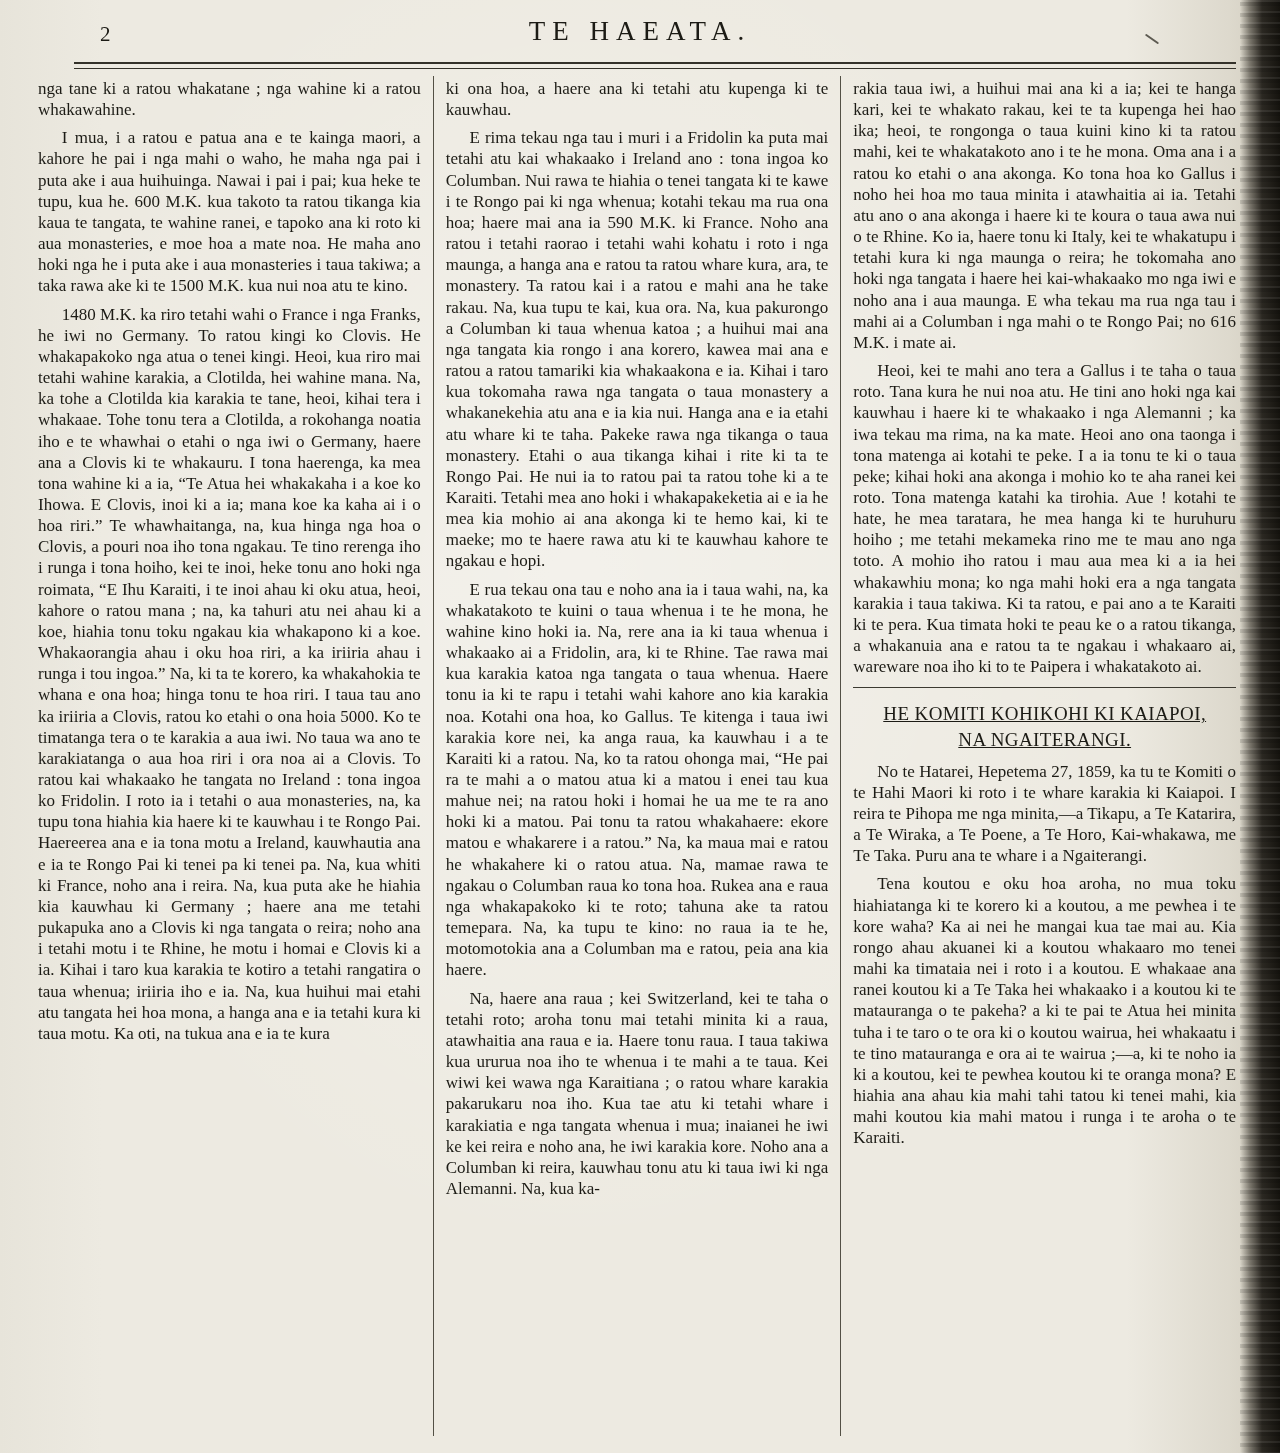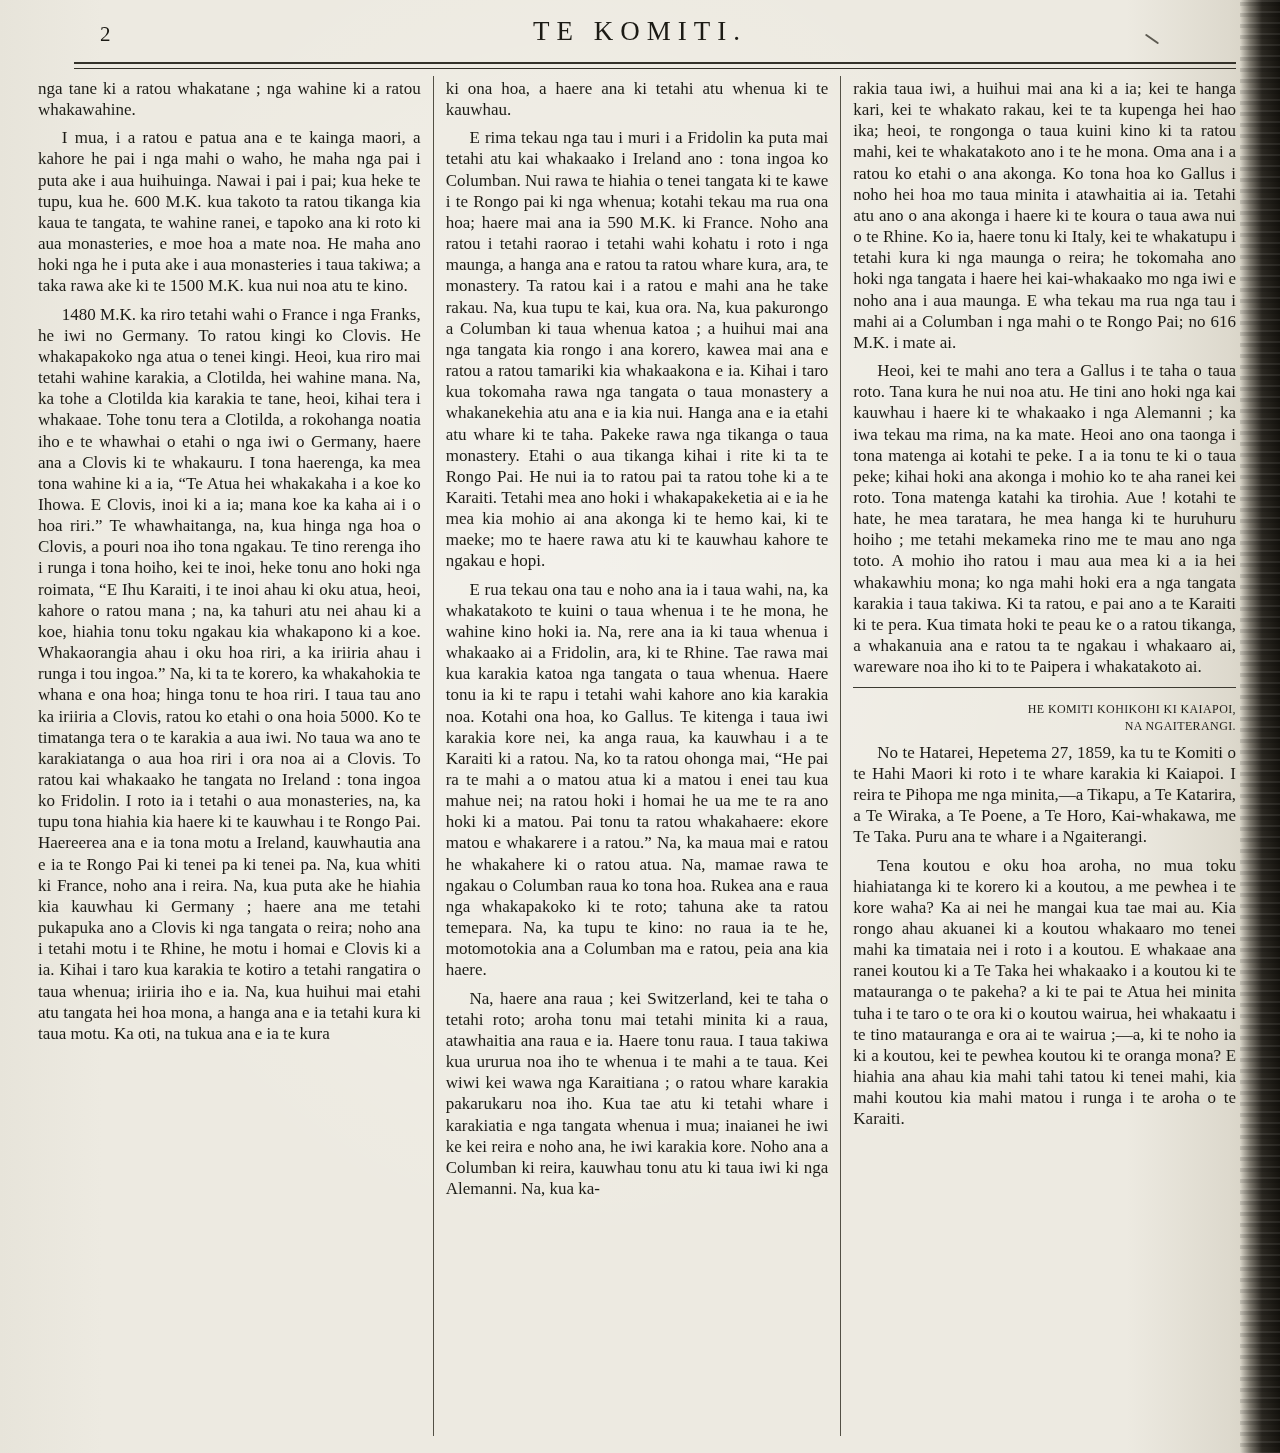--- a/index.html
+++ b/index.html
@@ -50,50 +50,51 @@
     margin:0 0 7px 0;
     text-align:justify;
     font-size:17px;
     line-height:1.245;
   }
   p.para.indent { text-indent:1.4em; }
   h2.section-heading {
     margin:10px 0 8px 0;
     padding-top:13px;
     border-top:1px solid #3c3a31;
-    text-align:right;
-    font-size:12px;
+    text-align:center;
+    font-size:19px;
     font-weight:normal;
     line-height:1.35;
     letter-spacing:.4px;
     white-space:pre-line;
+    text-decoration:underline;
   }
 </style>
 </head>
 <body>
 
 <div class="page">
 
   <div class="masthead">
     <div class="page-number">2</div>
-    <div class="page-title">TE KOMITI.</div>
+    <div class="page-title">TE HAEATA.</div>
     <div class="scratch"></div>
   </div>
 
   <div class="double-rule"></div>
 
   <div class="columns">
     <div class="col">
         <p class="para">nga tane ki a ratou whakatane ; nga wahine ki a ratou whakawahine.</p>
         <p class="para indent">I mua, i a ratou e patua ana e te kainga maori, a kahore he pai i nga mahi o waho, he maha nga pai i puta ake i aua huihuinga. Nawai i pai i pai; kua heke te tupu, kua he. 600 M.K. kua takoto ta ratou tikanga kia kaua te tangata, te wahine ranei, e tapoko ana ki roto ki aua monasteries, e moe hoa a mate noa. He maha ano hoki nga he i puta ake i aua monasteries i taua takiwa; a taka rawa ake ki te 1500 M.K. kua nui noa atu te kino.</p>
         <p class="para indent">1480 M.K. ka riro tetahi wahi o France i nga Franks, he iwi no Germany. To ratou kingi ko Clovis. He whakapakoko nga atua o tenei kingi. Heoi, kua riro mai tetahi wahine karakia, a Clotilda, hei wahine mana. Na, ka tohe a Clotilda kia karakia te tane, heoi, kihai tera i whakaae. Tohe tonu tera a Clotilda, a rokohanga noatia iho e te whawhai o etahi o nga iwi o Germany, haere ana a Clovis ki te whakauru. I tona haerenga, ka mea tona wahine ki a ia, “Te Atua hei whakakaha i a koe ko Ihowa. E Clovis, inoi ki a ia; mana koe ka kaha ai i o hoa riri.” Te whawhaitanga, na, kua hinga nga hoa o Clovis, a pouri noa iho tona ngakau. Te tino rerenga iho i runga i tona hoiho, kei te inoi, heke tonu ano hoki nga roimata, “E Ihu Karaiti, i te inoi ahau ki oku atua, heoi, kahore o ratou mana ; na, ka tahuri atu nei ahau ki a koe, hiahia tonu toku ngakau kia whakapono ki a koe. Whakaorangia ahau i oku hoa riri, a ka iriiria ahau i runga i tou ingoa.” Na, ki ta te korero, ka whakahokia te whana e ona hoa; hinga tonu te hoa riri. I taua tau ano ka iriiria a Clovis, ratou ko etahi o ona hoia 5000. Ko te timatanga tera o te karakia a aua iwi. No taua wa ano te karakiatanga o aua hoa riri i ora noa ai a Clovis. To ratou kai whakaako he tangata no Ireland : tona ingoa ko Fridolin. I roto ia i tetahi o aua monasteries, na, ka tupu tona hiahia kia haere ki te kauwhau i te Rongo Pai. Haereerea ana e ia tona motu a Ireland, kauwhautia ana e ia te Rongo Pai ki tenei pa ki tenei pa. Na, kua whiti ki France, noho ana i reira. Na, kua puta ake he hiahia kia kauwhau ki Germany ; haere ana me tetahi pukapuka ano a Clovis ki nga tangata o reira; noho ana i tetahi motu i te Rhine, he motu i homai e Clovis ki a ia. Kihai i taro kua karakia te kotiro a tetahi rangatira o taua whenua; iriiria iho e ia. Na, kua huihui mai etahi atu tangata hei hoa mona, a hanga ana e ia tetahi kura ki taua motu. Ka oti, na tukua ana e ia te kura</p>
       </div>
     <div class="divider"></div>
     <div class="col">
-        <p class="para">ki ona hoa, a haere ana ki tetahi atu whenua ki te kauwhau.</p>
+        <p class="para">ki ona hoa, a haere ana ki tetahi atu kupenga ki te kauwhau.</p>
         <p class="para indent">E rima tekau nga tau i muri i a Fridolin ka puta mai tetahi atu kai whakaako i Ireland ano : tona ingoa ko Columban. Nui rawa te hiahia o tenei tangata ki te kawe i te Rongo pai ki nga whenua; kotahi tekau ma rua ona hoa; haere mai ana ia 590 M.K. ki France. Noho ana ratou i tetahi raorao i tetahi wahi kohatu i roto i nga maunga, a hanga ana e ratou ta ratou whare kura, ara, te monastery. Ta ratou kai i a ratou e mahi ana he take rakau. Na, kua tupu te kai, kua ora. Na, kua pakurongo a Columban ki taua whenua katoa ; a huihui mai ana nga tangata kia rongo i ana korero, kawea mai ana e ratou a ratou tamariki kia whakaakona e ia. Kihai i taro kua tokomaha rawa nga tangata o taua monastery a whakanekehia atu ana e ia kia nui. Hanga ana e ia etahi atu whare ki te taha. Pakeke rawa nga tikanga o taua monastery. Etahi o aua tikanga kihai i rite ki ta te Rongo Pai. He nui ia to ratou pai ta ratou tohe ki a te Karaiti. Tetahi mea ano hoki i whakapakeketia ai e ia he mea kia mohio ai ana akonga ki te hemo kai, ki te maeke; mo te haere rawa atu ki te kauwhau kahore te ngakau e hopi.</p>
         <p class="para indent">E rua tekau ona tau e noho ana ia i taua wahi, na, ka whakatakoto te kuini o taua whenua i te he mona, he wahine kino hoki ia. Na, rere ana ia ki taua whenua i whakaako ai a Fridolin, ara, ki te Rhine. Tae rawa mai kua karakia katoa nga tangata o taua whenua. Haere tonu ia ki te rapu i tetahi wahi kahore ano kia karakia noa. Kotahi ona hoa, ko Gallus. Te kitenga i taua iwi karakia kore nei, ka anga raua, ka kauwhau i a te Karaiti ki a ratou. Na, ko ta ratou ohonga mai, “He pai ra te mahi a o matou atua ki a matou i enei tau kua mahue nei; na ratou hoki i homai he ua me te ra ano hoki ki a matou. Pai tonu ta ratou whakahaere: ekore matou e whakarere i a ratou.” Na, ka maua mai e ratou he whakahere ki o ratou atua. Na, mamae rawa te ngakau o Columban raua ko tona hoa. Rukea ana e raua nga whakapakoko ki te roto; tahuna ake ta ratou temepara. Na, ka tupu te kino: no raua ia te he, motomotokia ana a Columban ma e ratou, peia ana kia haere.</p>
         <p class="para indent">Na, haere ana raua ; kei Switzerland, kei te taha o tetahi roto; aroha tonu mai tetahi minita ki a raua, atawhaitia ana raua e ia. Haere tonu raua. I taua takiwa kua ururua noa iho te whenua i te mahi a te taua. Kei wiwi kei wawa nga Karaitiana ; o ratou whare karakia pakarukaru noa iho. Kua tae atu ki tetahi whare i karakiatia e nga tangata whenua i mua; inaianei he iwi ke kei reira e noho ana, he iwi karakia kore. Noho ana a Columban ki reira, kauwhau tonu atu ki taua iwi ki nga Alemanni. Na, kua ka-</p>
       </div>
     <div class="divider"></div>
     <div class="col">
         <p class="para">rakia taua iwi, a huihui mai ana ki a ia; kei te hanga kari, kei te whakato rakau, kei te ta kupenga hei hao ika; heoi, te rongonga o taua kuini kino ki ta ratou mahi, kei te whakatakoto ano i te he mona. Oma ana i a ratou ko etahi o ana akonga. Ko tona hoa ko Gallus i noho hei hoa mo taua minita i atawhaitia ai ia. Tetahi atu ano o ana akonga i haere ki te koura o taua awa nui o te Rhine. Ko ia, haere tonu ki Italy, kei te whakatupu i tetahi kura ki nga maunga o reira; he tokomaha ano hoki nga tangata i haere hei kai-whakaako mo nga iwi e noho ana i aua maunga. E wha tekau ma rua nga tau i mahi ai a Columban i nga mahi o te Rongo Pai; no 616 M.K. i mate ai.</p>
         <p class="para indent">Heoi, kei te mahi ano tera a Gallus i te taha o taua roto. Tana kura he nui noa atu. He tini ano hoki nga kai kauwhau i haere ki te whakaako i nga Alemanni ; ka iwa tekau ma rima, na ka mate. Heoi ano ona taonga i tona matenga ai kotahi te peke. I a ia tonu te ki o taua peke; kihai hoki ana akonga i mohio ko te aha ranei kei roto. Tona matenga katahi ka tirohia. Aue ! kotahi te hate, he mea taratara, he mea hanga ki te huruhuru hoiho ; me tetahi mekameka rino me te mau ano nga toto. A mohio iho ratou i mau aua mea ki a ia hei whakawhiu mona; ko nga mahi hoki era a nga tangata karakia i taua takiwa. Ki ta ratou, e pai ano a te Karaiti ki te pera. Kua timata hoki te peau ke o a ratou tikanga, a whakanuia ana e ratou ta te ngakau i whakaaro ai, wareware noa iho ki to te Paipera i whakatakoto ai.</p>
         <h2 class="section-heading">HE KOMITI KOHIKOHI KI KAIAPOI,
 NA NGAITERANGI.</h2>

